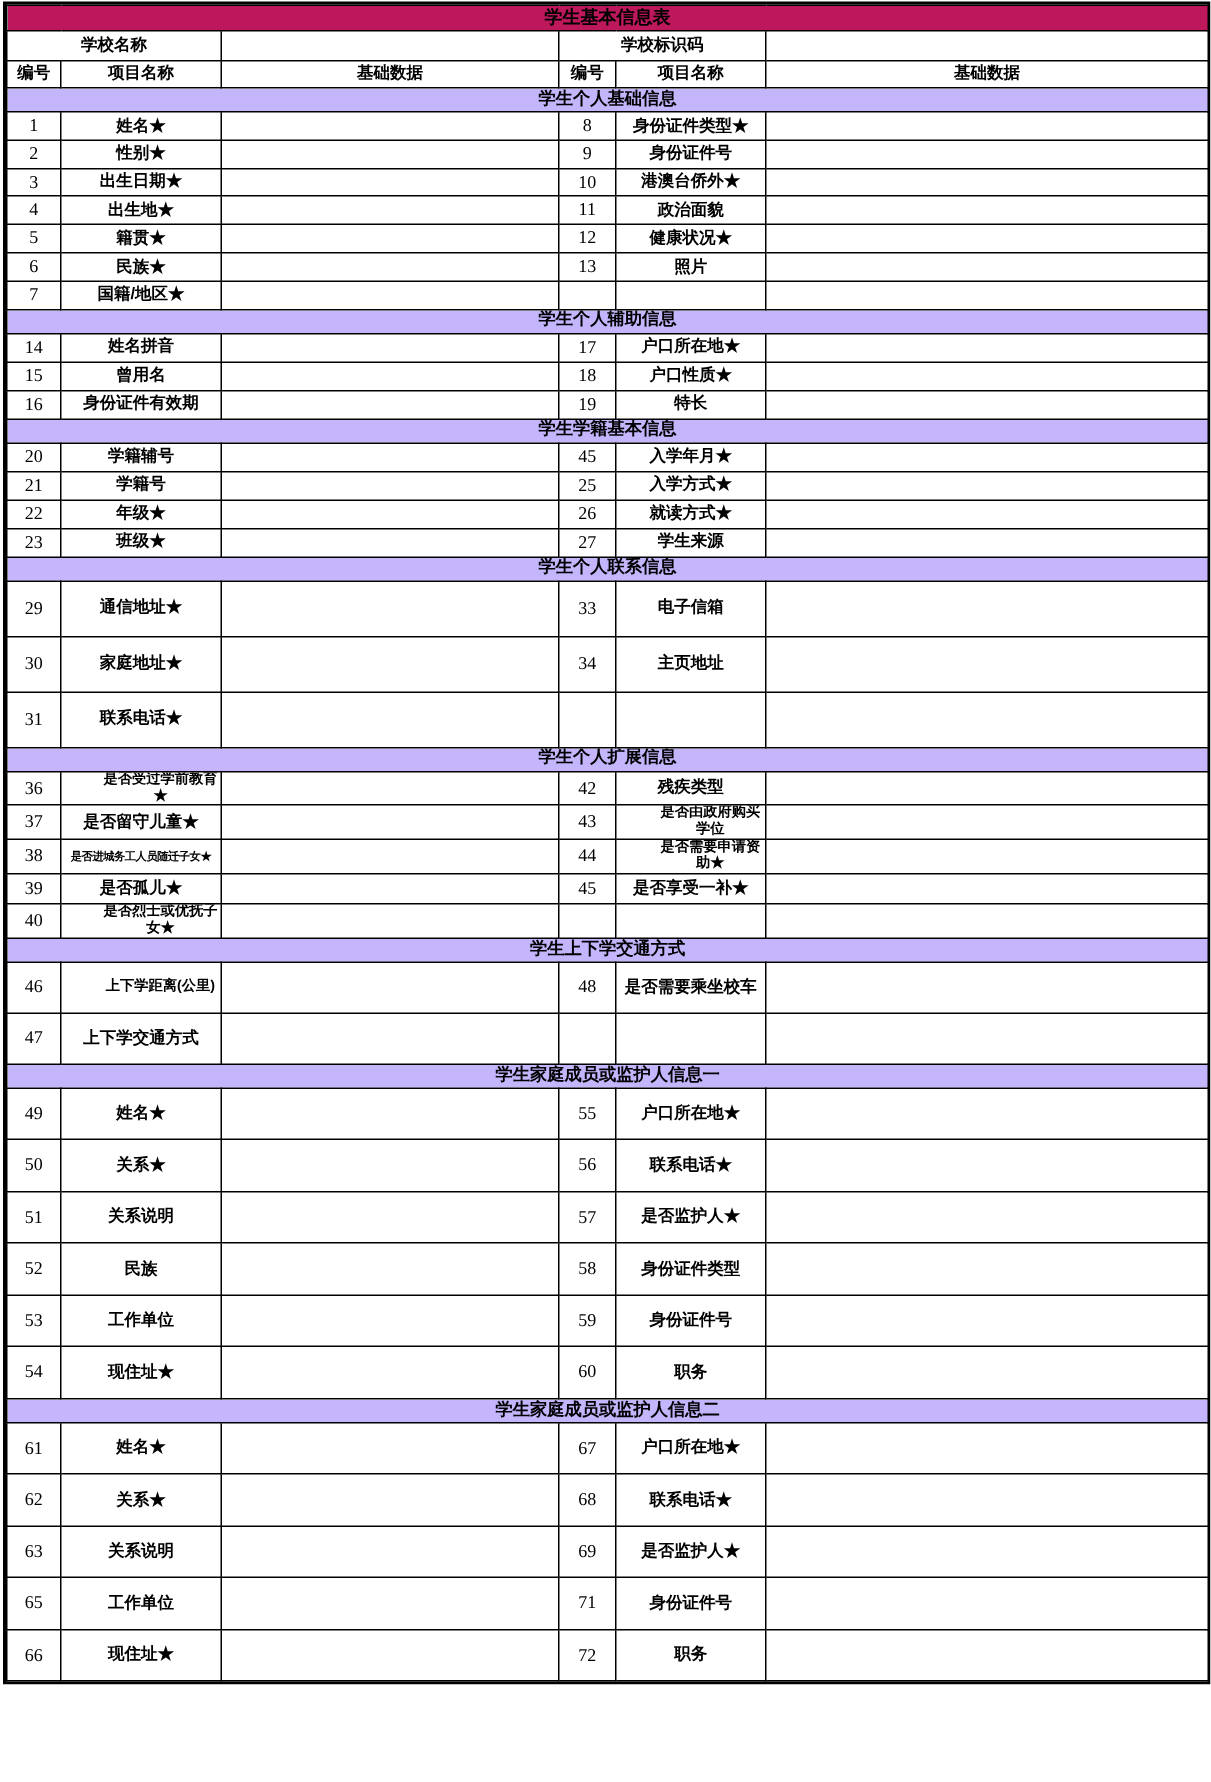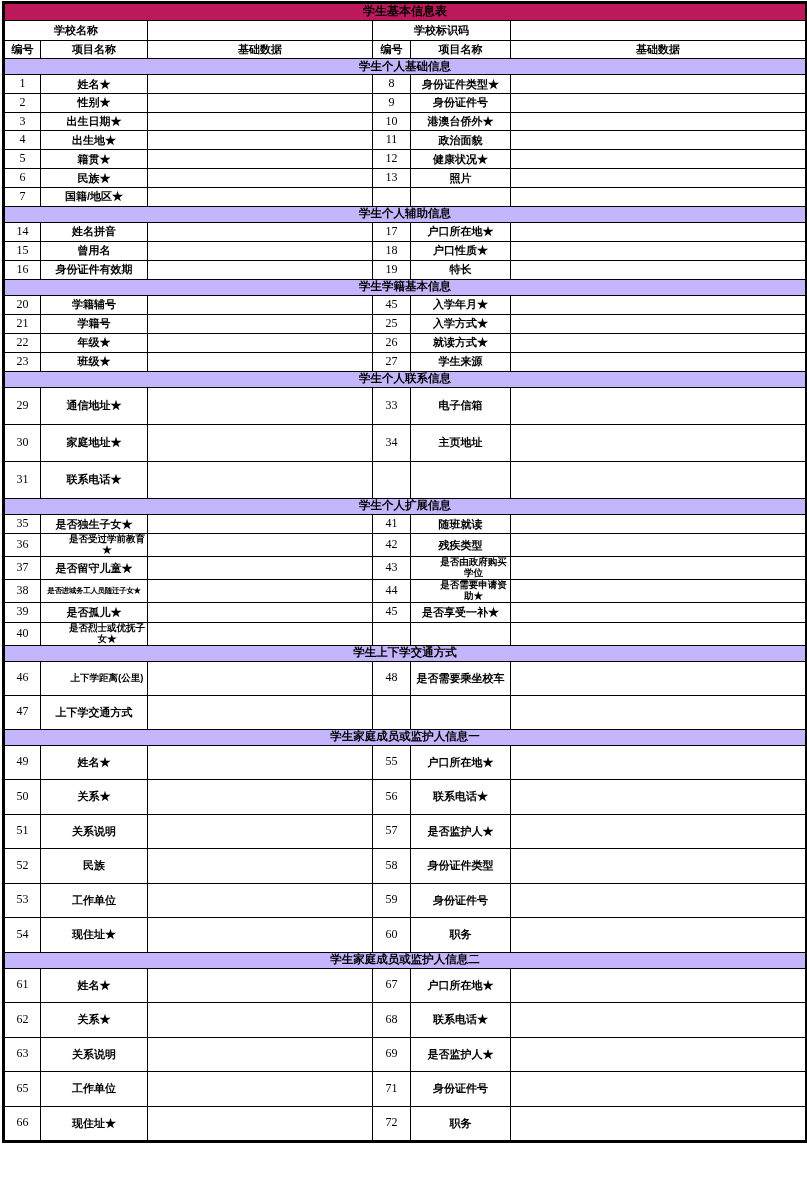--- a/index.html
+++ b/index.html
@@ -202,28 +202,20 @@
           <td class="item">联系电话★</td>
           <td class="data"></td>
           <td class="num"></td>
           <td class="item"></td>
           <td class="data"></td>
         </tr>
         <tr class="section-row">
           <td colspan="6">学生个人扩展信息</td>
         </tr>
         <tr class="s4">
-          <td class="num">35</td>
-          <td class="item">是否独生子女★</td>
-          <td class="data"></td>
-          <td class="num">41</td>
-          <td class="item">随班就读</td>
-          <td class="data"></td>
-        </tr>
-        <tr class="s4">
           <td class="num">36</td>
           <td class="item sm">是否受过学前教育★</td>
           <td class="data"></td>
           <td class="num">42</td>
           <td class="item">残疾类型</td>
           <td class="data"></td>
         </tr>
         <tr class="s4">
           <td class="num">37</td>
           <td class="item">是否留守儿童★</td>

